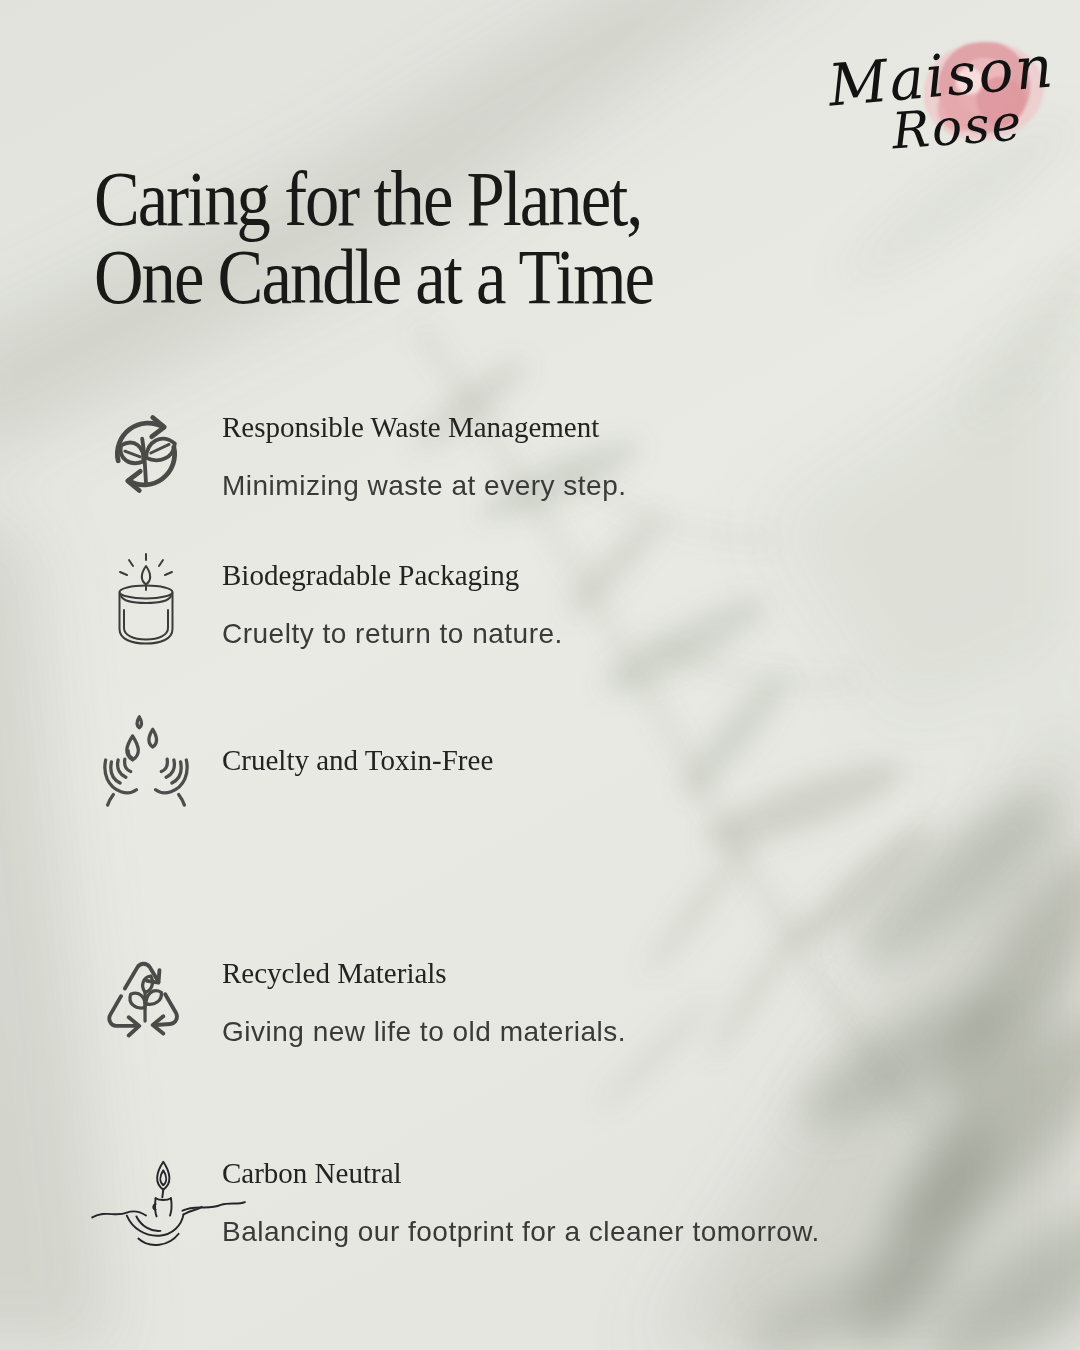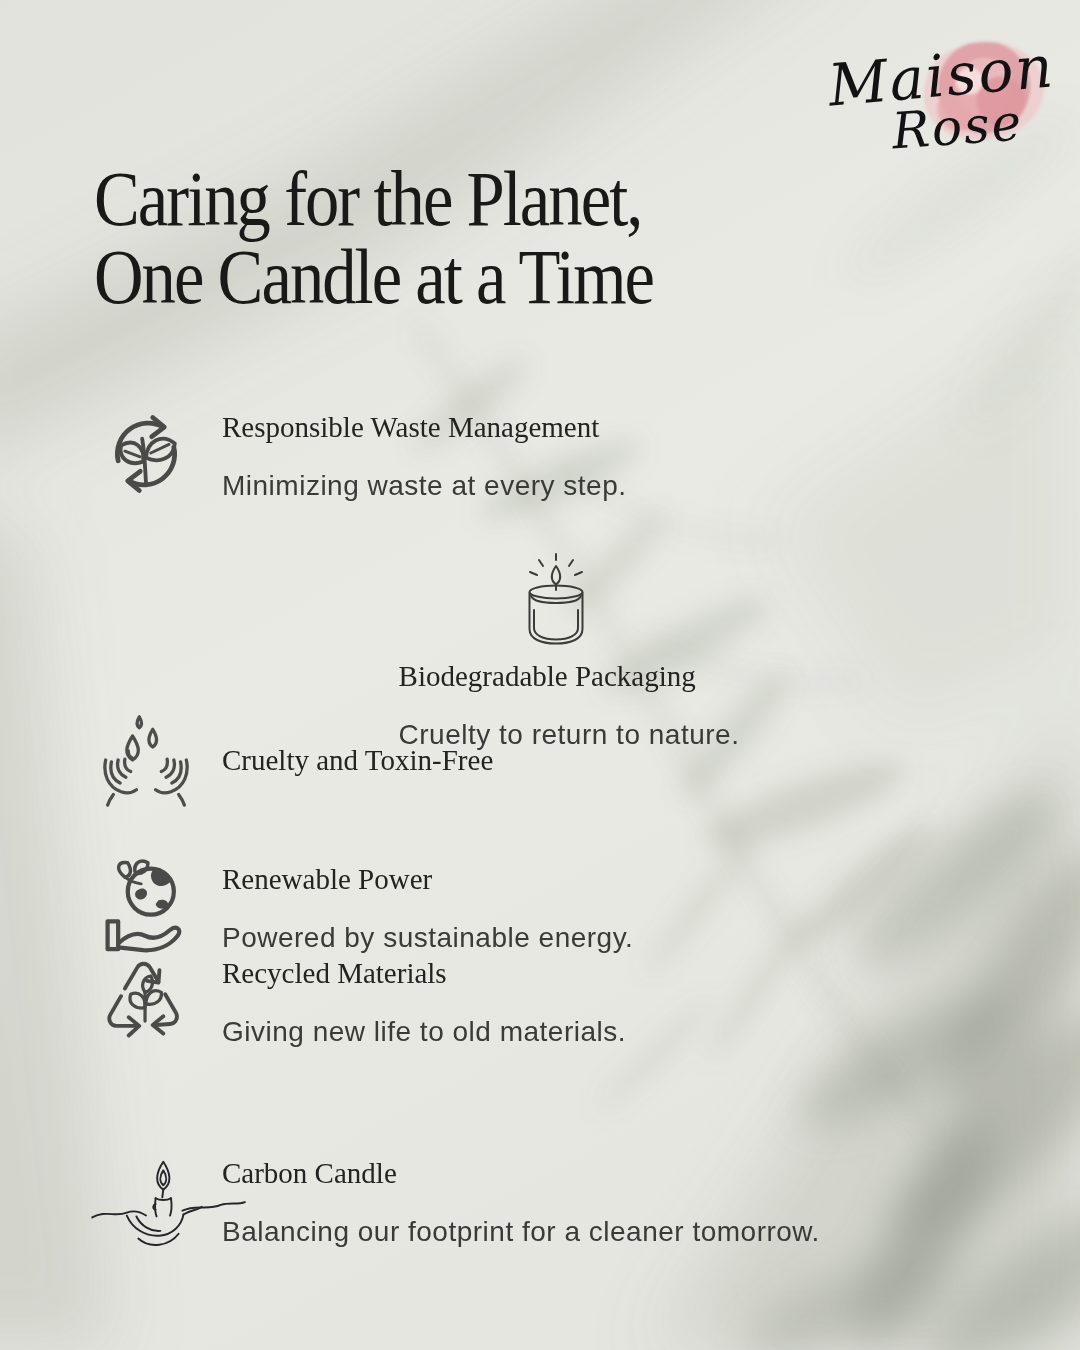--- a/index.html
+++ b/index.html
@@ -34,21 +34,21 @@
     font-size:70px;line-height:70px;letter-spacing:-2px;color:#191918;
     transform:scale(0.98,1.12);transform-origin:left top;white-space:nowrap;
   }
 
   
   .item{position:absolute;left:96px;width:920px;height:104px;display:flex;align-items:center;}
   .icon-wrap{position:relative;width:100px;height:104px;flex:none;display:flex;align-items:center;justify-content:center;}
   .item-text{margin-left:26px;}
   .item-title{font-family:"Liberation Serif",serif;font-size:29px;line-height:44px;color:#232321;letter-spacing:0;}
   .item-sub{font-size:28px;line-height:34px;font-weight:300;color:#3a3a38;letter-spacing:.5px;margin-top:20px;}
-  .i1{top:402px;} .i2{top:550px;flex-direction:column;} .i3{top:708px;} .i4{top:854px;} .i5{top:948px;} .i6{top:1148px;}
+  .i1{top:402px;} .i2{top:550px;} .i3{top:708px;} .i4{top:854px;} .i5{top:948px;} .i6{top:1148px;}
   .icon-svg{display:block;}
   .icon-overflow{position:absolute;left:-10px;top:8px;}
 </style>
 </head>
 <body>
 
 <div class="poster">
 
   <svg class="bg-shadows" width="1080" height="1350" viewBox="0 0 1080 1350">
     <defs>
@@ -173,41 +173,20 @@
           <path d="M79 50 C81 58 78 65 71 68"></path>
           <path d="M72 49 C73 55 71 60 66 62"></path>
           <path d="M84 86 C87 90 89 94 90 97"></path>
         </svg>
       </div>
       <div class="item-text">
         <div class="item-title">Cruelty and Toxin-Free</div>
       </div>
     </div>
 
-    <div class="item i4">
-      <div class="icon-wrap">
-        <svg class="icon-svg" width="96" height="96" viewBox="0 0 100 100" fill="none" stroke="#4a4a48" stroke-width="4.4" stroke-linecap="round" stroke-linejoin="round">
-          <circle cx="55" cy="35" r="24"></circle>
-          <g fill="#4a4a48" stroke="none">
-            <path d="M57 13 C65 11 73 16 76 24 C71 30 63 31 58 26 C55 22 54 17 57 13 Z"></path>
-            <path d="M42 33 C47 30 52 33 51 38 C49 44 42 45 39 40 C38 37 39 34 42 33 Z"></path>
-            <path d="M63 44 C69 42 74 45 73 50 C68 55 61 53 60 48 Z"></path>
-          </g>
-          <path d="M28 20 C18 12 20 3 31 5 C36 13 34 19 28 20 Z" stroke-width="3.6"></path>
-          <path d="M39 16 C36 6 44 0 52 5 C52 13 46 17 39 16 Z" stroke-width="3.6"></path>
-          <path d="M28 20 C33 24 38 26 45 27" stroke-width="3"></path>
-          <path d="M10 66 L21 66 L21 95 L10 95 Z"></path>
-          <path d="M21 89 C32 79 41 77 49 81 C57 85 66 83 75 75 C81 70 88 74 83 81 C75 91 62 97 47 96 L21 93"></path>
-        </svg>
-      </div>
-      <div class="item-text">
-        <div class="item-title">Renewable Power</div>
-        <div class="item-sub">Powered by sustainable energy.</div>
-      </div>
-    </div>
 
     <div class="item i5">
       <div class="icon-wrap">
         <svg class="icon-svg" width="96" height="96" viewBox="0 0 100 100" fill="none" stroke="#4a4a48" stroke-width="4" stroke-linecap="round" stroke-linejoin="round">
           <path d="M28 38 L41 16 C44 11 51 11 54 16 L63 31"></path>
           <path d="M64 19 L63 32 L51 30"></path>
           <path d="M24 46 L13 65 C10 70 13 77 19 77 L40 77"></path>
           <path d="M32 68 L43 77 L32 87"></path>
           <path d="M70 44 L81 63 C84 68 81 75 75 75 L60 76"></path>
           <path d="M68 67 L57 76 L68 85"></path>
@@ -235,19 +214,19 @@
           <path d="M70 50 C67 51 66.5 55 70 56"></path>
           <path d="M4 64 C18 56 28 64 40 59 C48 56 54 58 60 62"></path>
           <path d="M98 57 C112 50 124 57 138 51 C146 48 156 51 163 48"></path>
           <path d="M40 62 C46 76 60 84 74 83 C88 82 97 72 99 61"></path>
           <path d="M50 63 C55 73 65 79 75 78"></path>
           <path d="M52 86 C64 97 84 94 94 81"></path>
           <path d="M99 61 C106 56 113 57 118 53"></path>
         </svg>
       </div>
       <div class="item-text">
-        <div class="item-title">Carbon Candle</div>
+        <div class="item-title">Carbon Neutral</div>
         <div class="item-sub">Balancing our footprint for a cleaner tomorrow.</div>
       </div>
     </div>
 
   </div>
 </div>
 
 </body></html>

